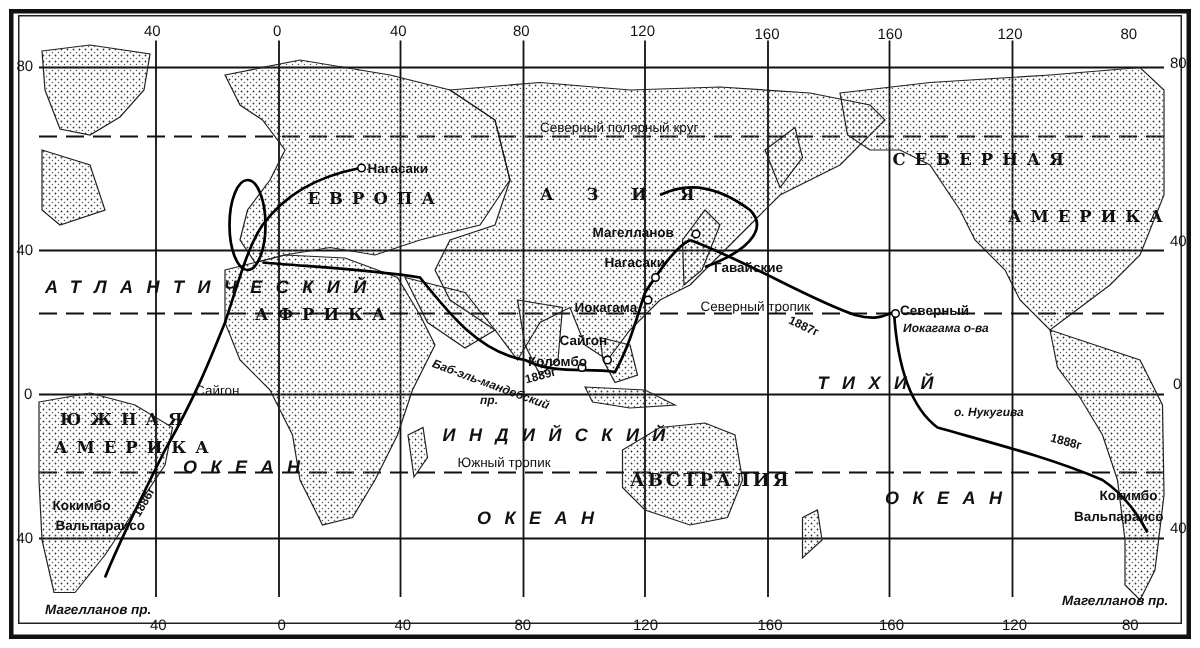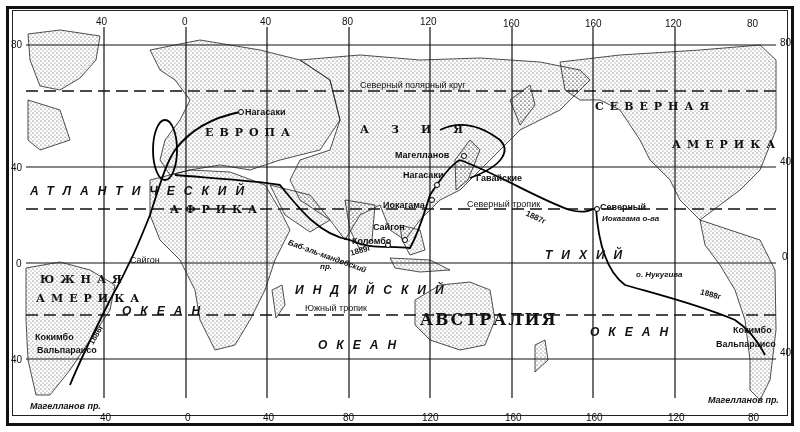--- a/index.html
+++ b/index.html
@@ -148,21 +148,21 @@
 <div class="lbl ocean" style="left:545px;top:250px">ТИХИЙ</div>
 <div class="lbl ocean" style="left:590px;top:327px">ОКЕАН</div>
 
 <div class="lbl cont" style="left:205px;top:128px">ЕВРОПА</div>
 <div class="lbl cont" style="left:360px;top:125px;letter-spacing:22px">АЗИЯ</div>
 <div class="lbl cont" style="left:170px;top:205px">АФРИКА</div>
 <div class="lbl cont" style="left:595px;top:102px">СЕВЕРНАЯ</div>
 <div class="lbl cont" style="left:672px;top:140px">АМЕРИКА</div>
 <div class="lbl cont" style="left:40px;top:275px">ЮЖНАЯ</div>
 <div class="lbl cont" style="left:36px;top:294px">АМЕРИКА</div>
-<div class="lbl cont" style="left:420px;top:315px;letter-spacing:2px;font-size:16px">АВСТРАЛИЯ</div>
+<div class="lbl cont" style="left:420px;top:315px;letter-spacing:2px;font-size:12px">АВСТРАЛИЯ</div>
 
 <div class="lbl city" style="left:245px;top:107px">Нагасаки</div>
 <div class="lbl city" style="left:395px;top:150px">Магелланов</div>
 <div class="lbl city" style="left:403px;top:170px">Нагасаки</div>
 <div class="lbl city" style="left:476px;top:173px">Гавайские</div>
 <div class="lbl city" style="left:383px;top:200px">Иокагама</div>
 <div class="lbl city" style="left:373px;top:222px">Сайгон</div>
 <div class="lbl city" style="left:352px;top:236px">Коломбо</div>
 <div class="lbl city" style="left:600px;top:202px">Северный</div>
 <div class="lbl ital" style="left:602px;top:214px;font-size:8px">Иокагама о-ва</div>

